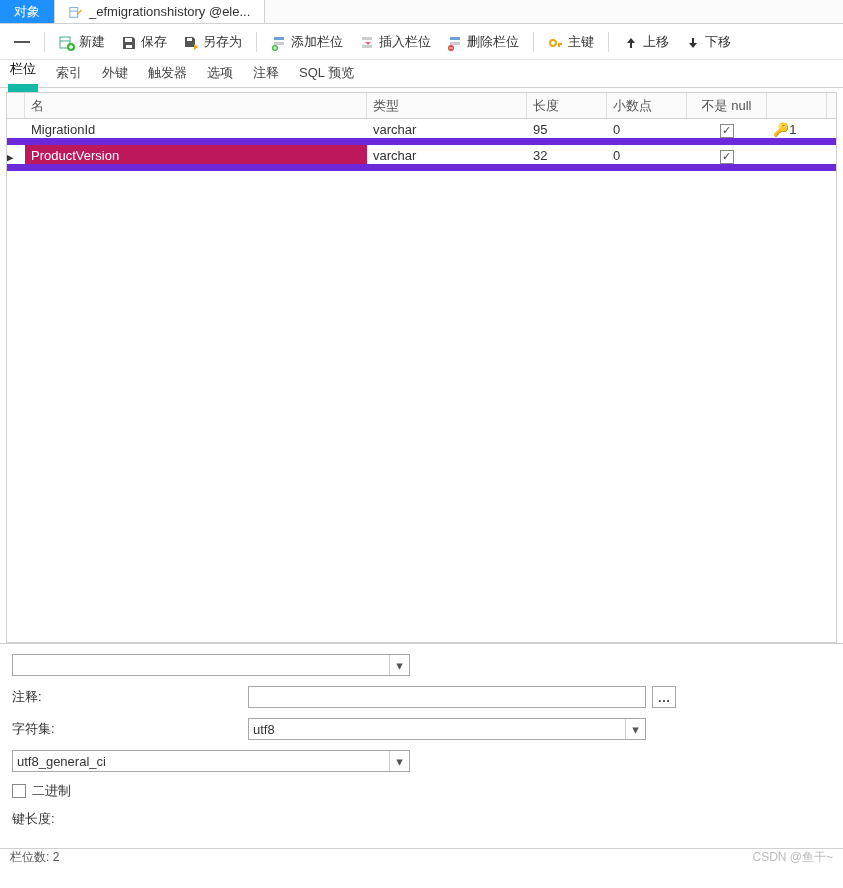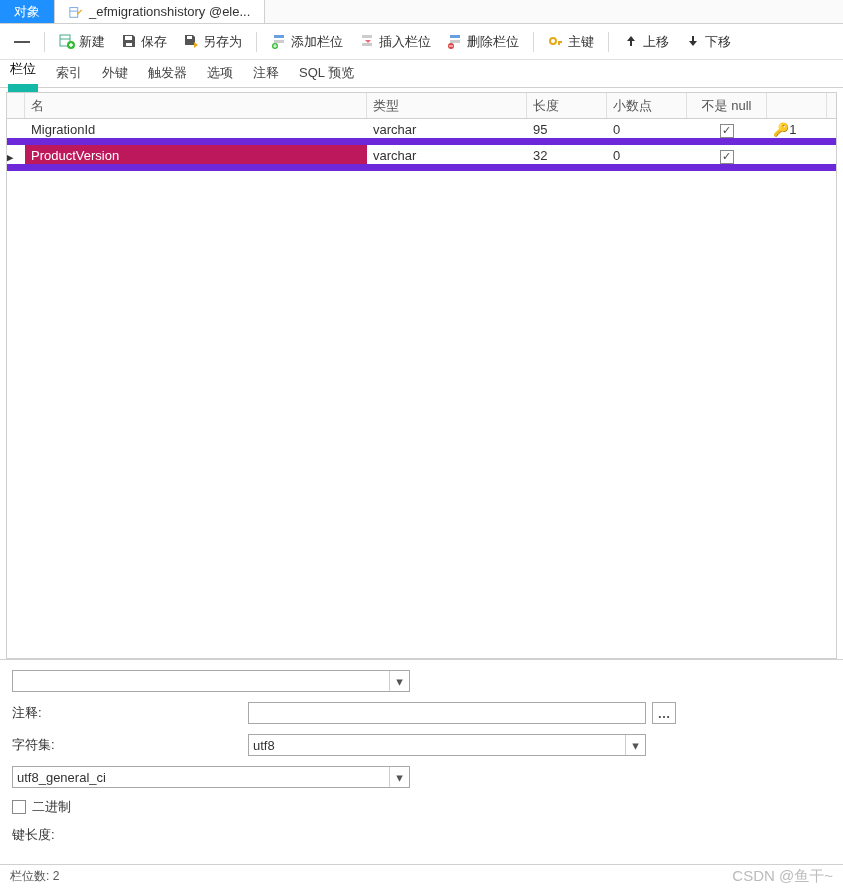--- a/index.html
+++ b/index.html
@@ -7,21 +7,21 @@
 
 
 .toptabs { display: flex; height: 24px; border-bottom: 1px solid #d0d0d0; background: #fafafa; }
 .toptab { display: flex; align-items: center; padding: 0 14px; border-right: 1px solid #d0d0d0; cursor: pointer; gap: 6px; }
 .toptab.active { background: #1e90ff; color: #fff; }
 .toptab.second { background: #fff; }
 .pencil-ico { width:14px; height:14px; display:inline-flex; }
 
 
 .toolbar { display: flex; align-items: center; height: 36px; padding: 0 8px; gap: 4px; border-bottom: 1px solid #e0e0e0; }
-.tbtn { display: inline-flex; align-items: flex-start; gap: 4px; padding: 2px 6px; cursor: pointer; border-radius: 2px; }
+.tbtn { display: inline-flex; align-items: flex-end; gap: 4px; padding: 2px 6px; cursor: pointer; border-radius: 2px; }
 .sep { width: 1px; height: 20px; background: #d8d8d8; margin: 0 4px; }
 .ico { width: 16px; height: 16px; display: inline-flex; align-items: center; justify-content: center; }
 .hamburger span { display:block; width:14px; height:2px; background:#555; margin:2px 0; }
 
 
 .subtabs { display: flex; height: 28px; border-bottom: 1px solid #d0d0d0; padding-left: 8px; gap: 16px; align-items:center; }
 .subtab { padding: 4px 2px 6px 2px; cursor: pointer; color: #444; }
 .subtab.active { border-bottom: 8px solid #14b8a6; color: #000; }
 
 
@@ -46,22 +46,22 @@
 
 .props { border-top: 1px solid #d0d0d0; padding: 10px 12px; background: #fff; }
 .prow { display: flex; align-items: center; margin-bottom: 10px; }
 .plabel { width: 236px; color: #333; }
 .pctrl { width: 398px; height: 22px; border: 1px solid #a8a8a8; position: relative; background:#fff; display:flex; align-items:center; padding:0 4px;}
 .pctrl .dropbtn { position:absolute; right:0; top:0; width:20px; height:100%; border-left:1px solid #ccc; display:flex; align-items:center; justify-content:center; cursor:pointer; color:#555;}
 .ellipsis-btn { width:24px; height:22px; margin-left:6px; border:1px solid #a8a8a8; display:flex; align-items:center; justify-content:center; cursor:pointer; font-weight:bold; color:#555;}
 .checkbox-row { display:flex; align-items:center; gap:6px; }
 
 
-.statusbar { height: 24px; border-top: 1px solid #d0d0d0; display:flex; align-items:center; padding:0 10px; font-size:12px; color:#555; justify-content:space-between;}
-.watermark { color:#bbb; font-size:15px; }
+.statusbar { height: 40px; border-top: 1px solid #d0d0d0; display:flex; align-items:flex-start; padding:0 10px; font-size:12px; color:#555; justify-content:space-between;}
+.watermark { color:#bbb; font-size:12px; }
 
 
 .main-area { flex:1; display:flex; flex-direction:column; min-height:0; }
 .grid-wrap { flex:1; display:flex; flex-direction:column; min-height:0; border-bottom:0; margin:4px 6px 0 6px; border:1px solid #d0d0d0; }
 .grid-body { flex:1; }
 </style>
 </head>
 <body>
 
 <div class="toptabs">

